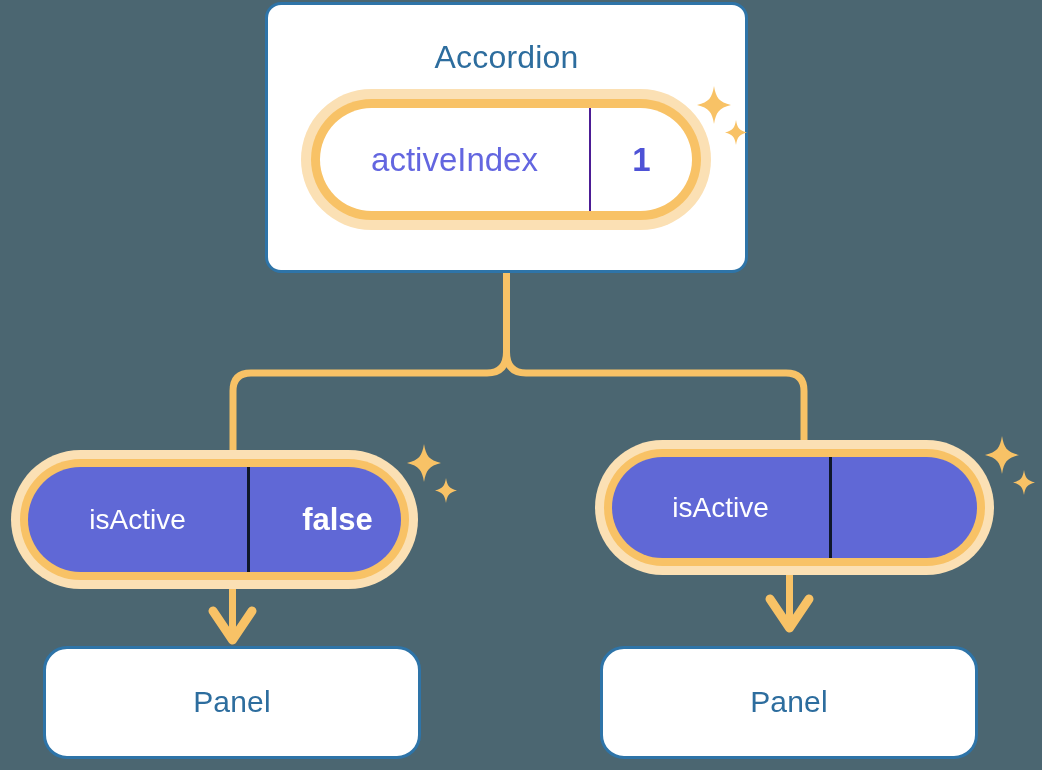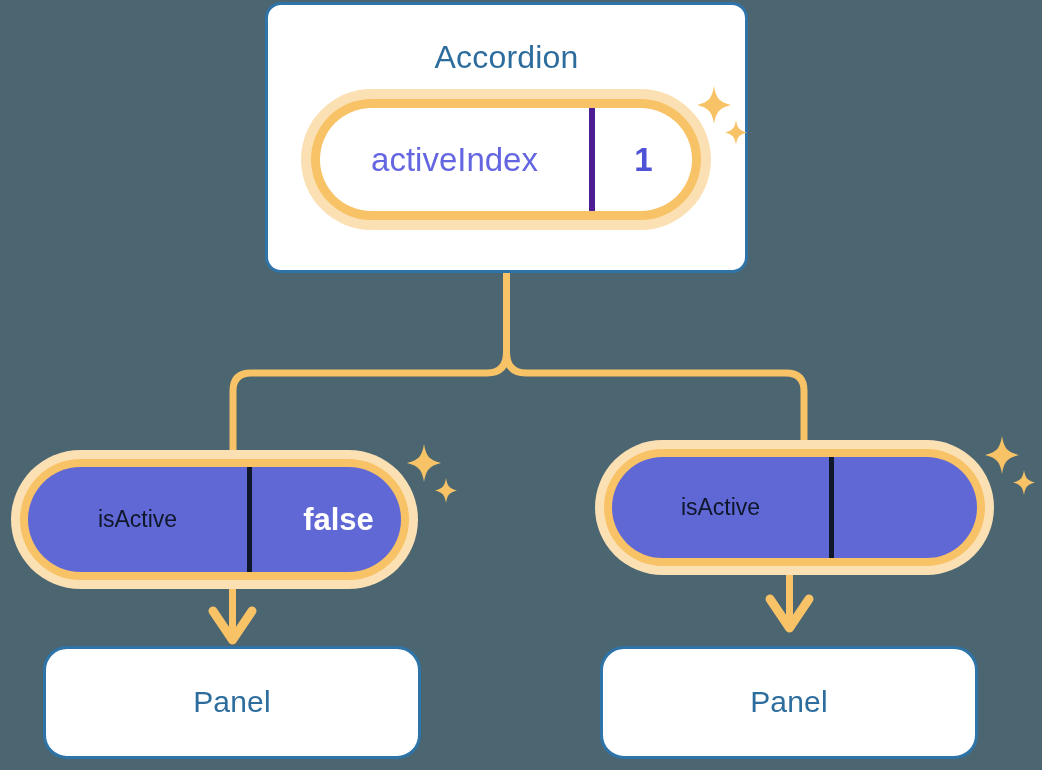--- a/index.html
+++ b/index.html
@@ -115,42 +115,42 @@
     box-shadow: 0 0 0 10px #fbe0b4;
   }
   #pill-root .pill-inner {
     margin: 9px;
     background: #ffffff;
   }
   #pill-root .pill-key {
     flex: 0 0 269px;
     color: #6366e0;
     font-size: 33px;
-    border-right: 6px solid #4c1d95;
+    border-right: 2px solid #4c1d95;
   }
   #pill-root .pill-val {
     flex: 1 1 auto;
     color: #4e52d6;
     font-size: 33px;
     font-weight: 700;
   }
 
   
   .pill-purple {
     background: #f8c266;
     box-shadow: 0 0 0 9px #fbe0b4;
   }
   .pill-purple .pill-inner {
     margin: 8px;
     background: #6068d6;
   }
   .pill-purple .pill-key {
-    color: #0f172a;
-    font-size: 23px;
-    border-right: 5px solid #0f172a;
+    color: #ffffff;
+    font-size: 28px;
+    border-right: 3px solid #0f172a;
   }
   .pill-purple .pill-val {
     color: #ffffff;
     font-size: 31px;
     font-weight: 700;
   }
 
   #pill-left {
     left: 20px;
     top: 459px;

